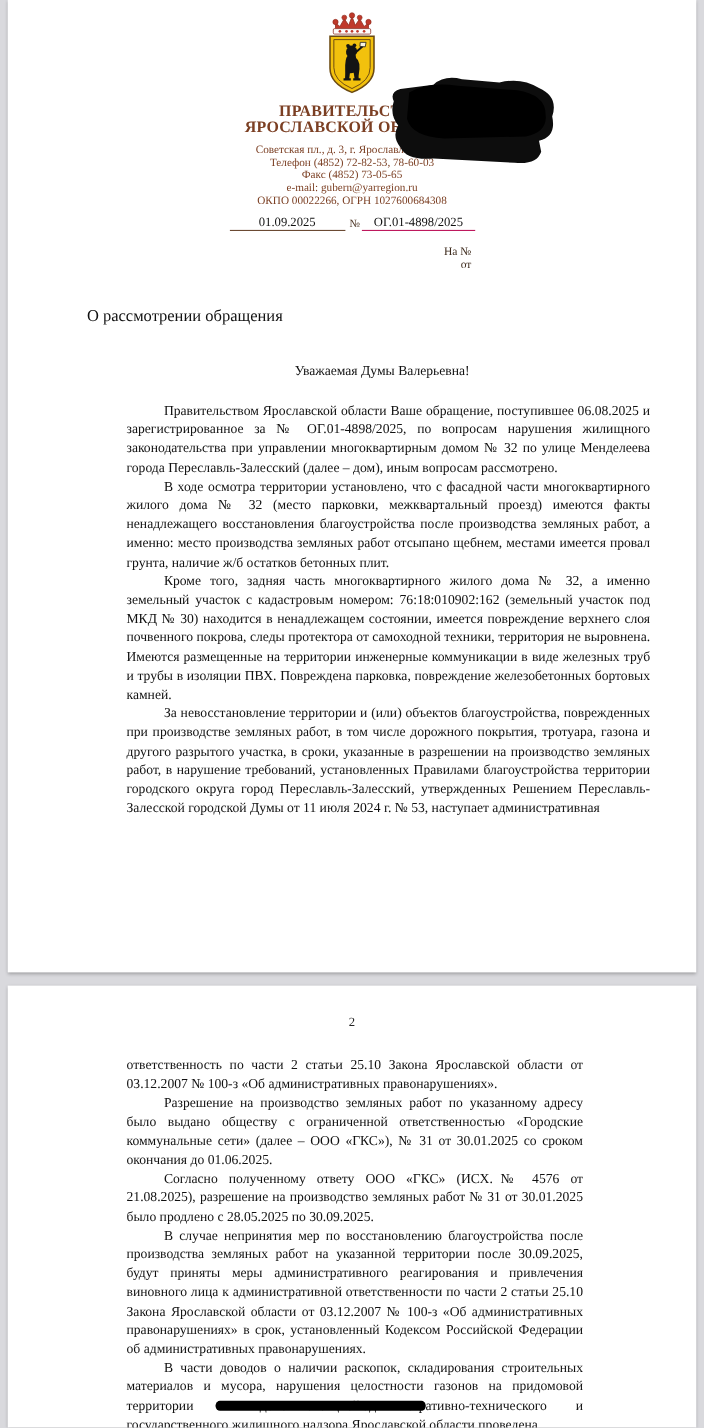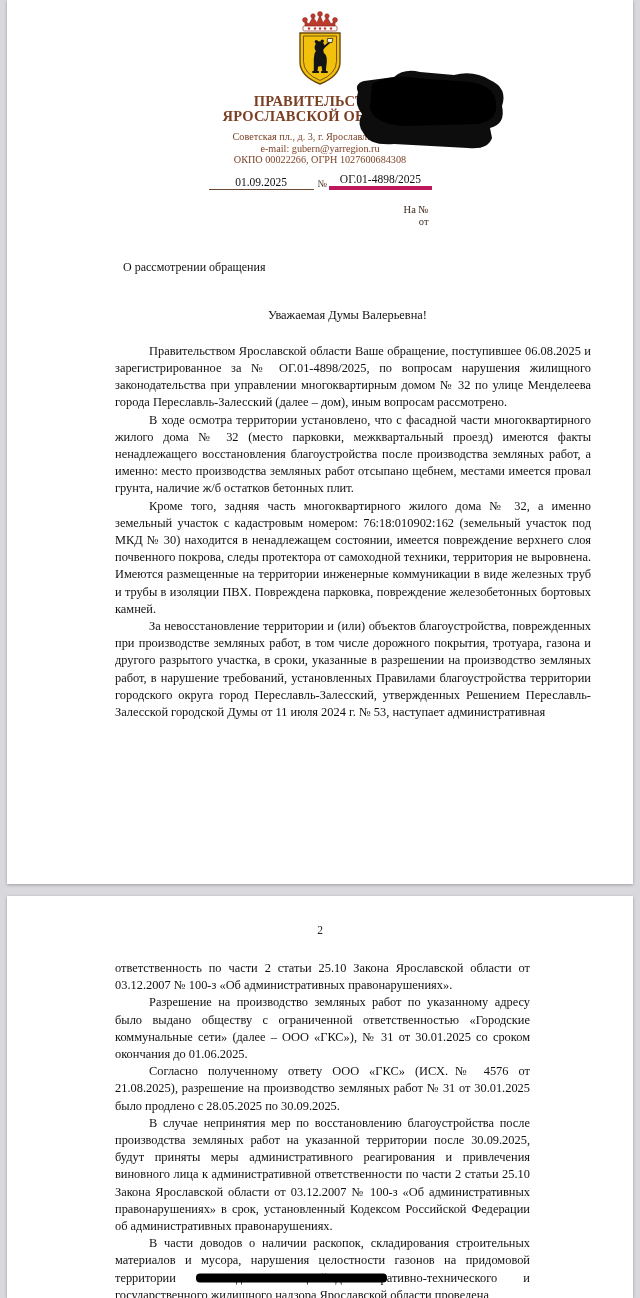--- a/index.html
+++ b/index.html
@@ -85,21 +85,21 @@
     width: 108px;
     text-align: center;
     padding-bottom: 1px;
   }
   .refline .nosign {
     font-size: 10px;
     padding: 0 2px 1px 4px;
     color: #4a3322;
   }
   .refline .num {
-    border-bottom: 4px solid #be185d;
+    border-bottom: 1px solid #be185d;
     width: 105px;
     text-align: center;
     padding-bottom: 1px;
   }
 
   .onref {
     margin: 14px auto 0 auto;
     width: 223px;
     display: flex;
     align-items: flex-end;
@@ -129,22 +129,22 @@
     font-size: 9px;
     color: #b9b2ac;
     text-align: center;
     white-space: nowrap;
     overflow: hidden;
   }
 
   
   .subject {
     margin: 32px 0 0 0;
-    padding-left: 116px;
-    font-size: 12px;
+    padding-left: 72px;
+    font-size: 15px;
   }
   .salutation {
     margin-top: 33px;
     text-align: center;
     font-size: 12.4px;
     padding-left: 55px;
   }
   .body {
     margin-top: 20px;
     padding: 0 42px 0 108px;
@@ -228,20 +228,22 @@
         </svg>
       </div>
 
       <div class="org-title">
         <span class="line">ПРАВИТЕЛЬСТВО</span>
         <span class="line">ЯРОСЛАВСКОЙ ОБЛАСТИ</span>
       </div>
 
       <div class="contact">
         <span class="line">Советская пл., д. 3, г. Ярославль, 150000</span>
+        <span class="line">Телефон (4852) 72-82-53, 78-60-03</span>
+        <span class="line">Факс (4852) 73-05-65</span>
         <span class="line">e-mail: gubern@yarregion.ru</span>
         <span class="line">ОКПО 00022266, ОГРН 1027600684308</span>
       </div>
 
       <div class="refline">
         <span class="date">01.09.2025</span>
         <span class="nosign">№</span>
         <span class="num">ОГ.01-4898/2025</span>
       </div>
 

